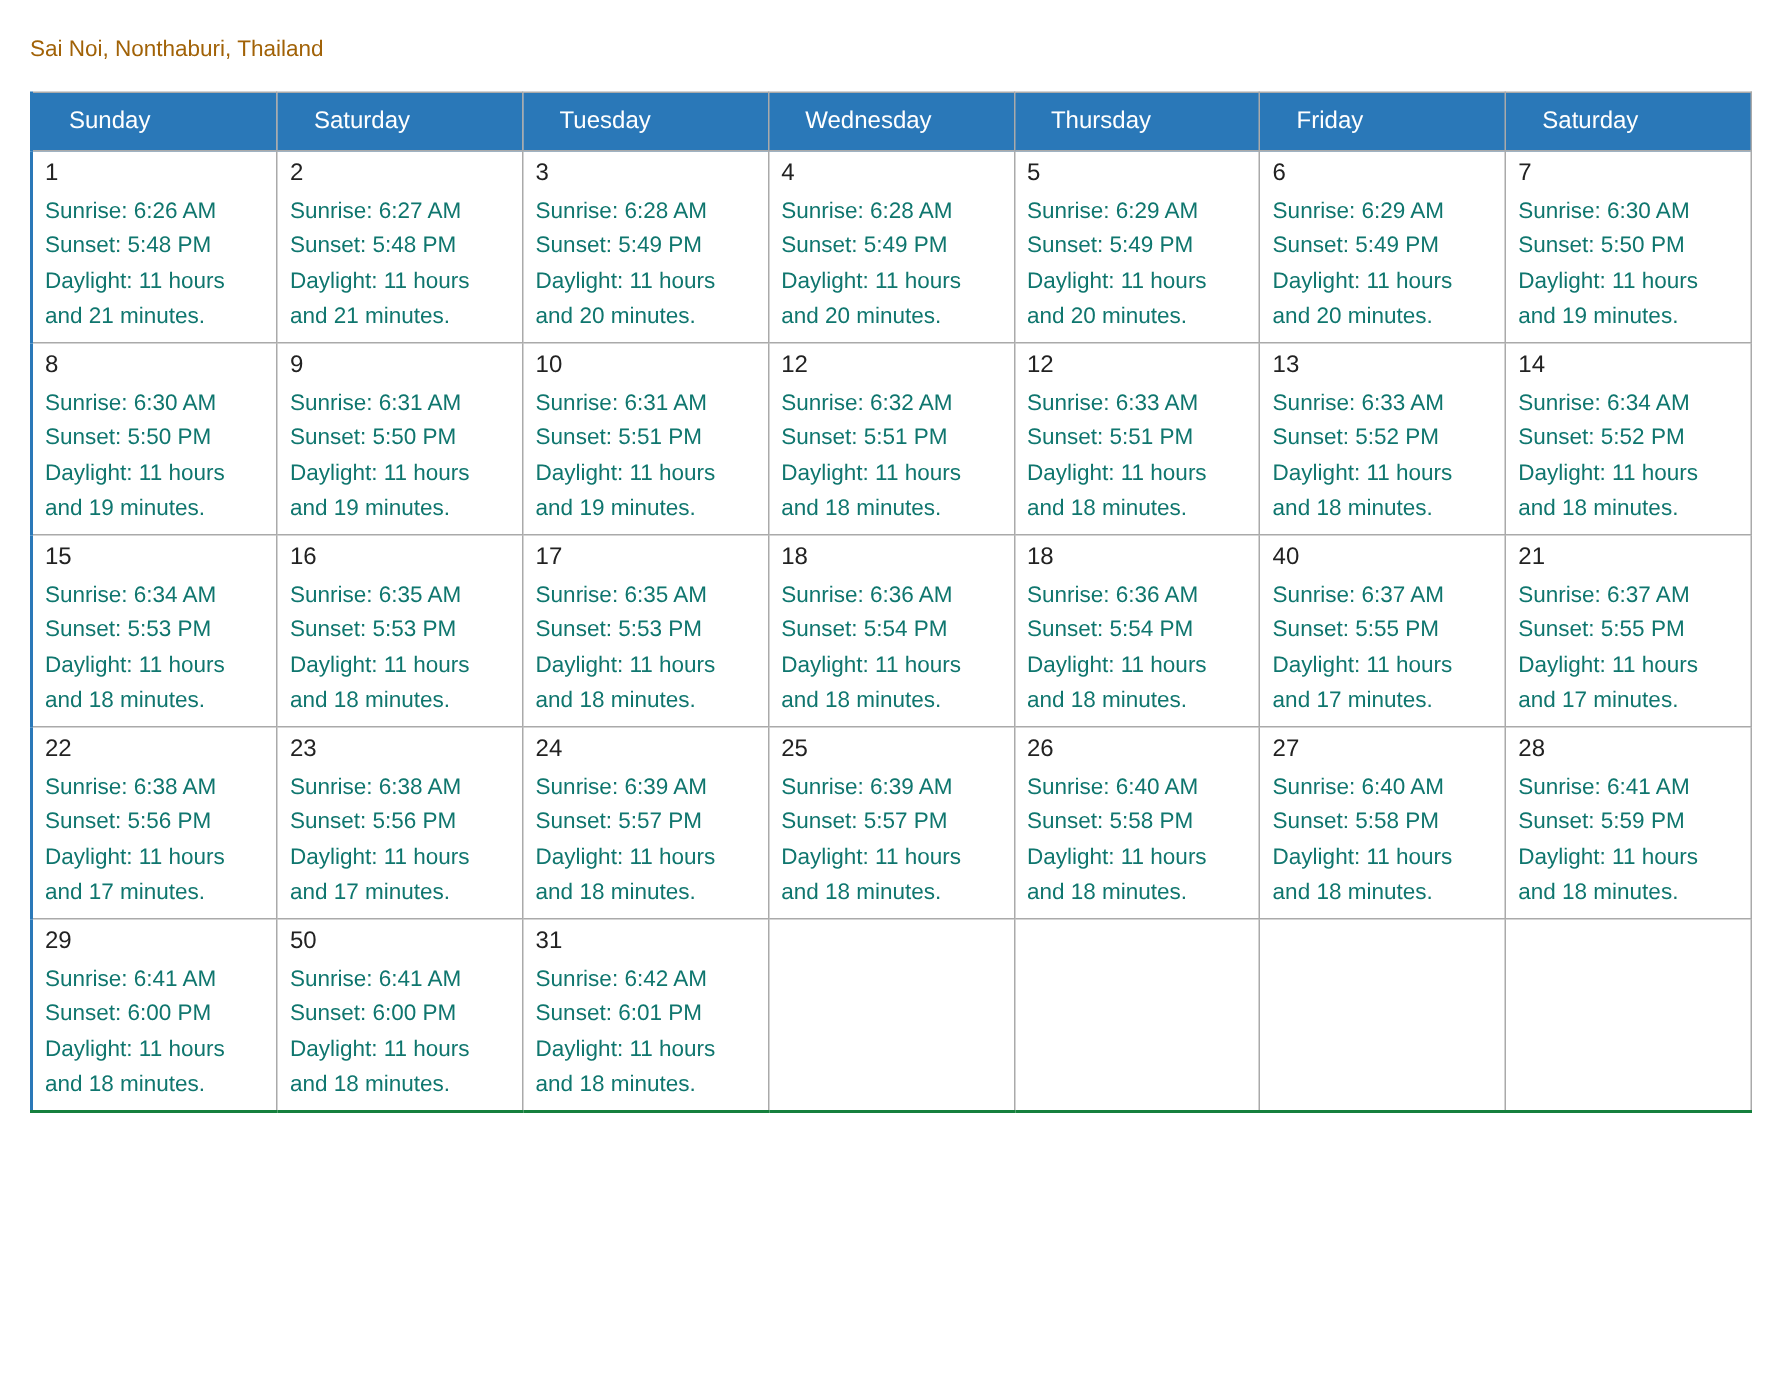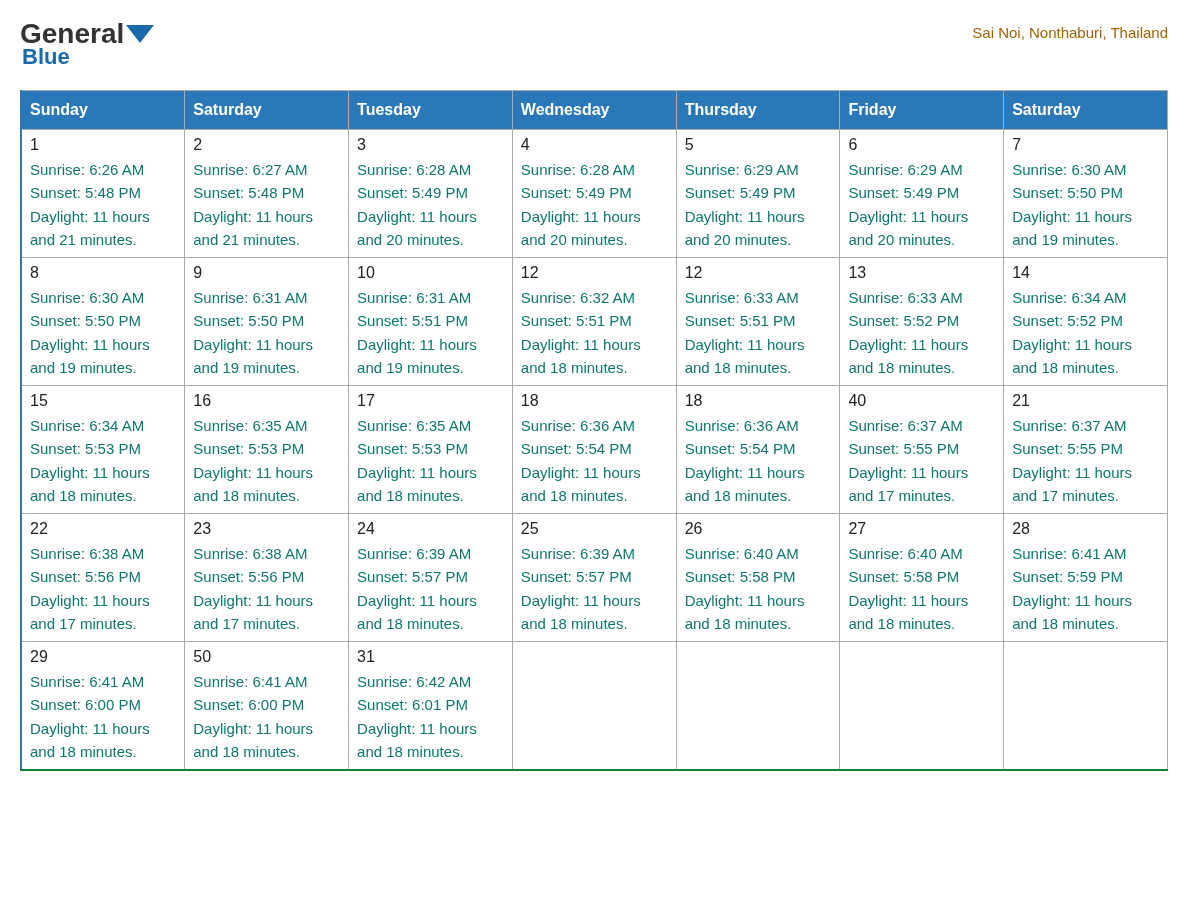--- a/index.html
+++ b/index.html
@@ -63,22 +63,22 @@
     }
     .calendar {
       width: 100%;
       border-collapse: collapse;
       border: 1px solid #aaa;
     }
     .calendar th {
       background-color: #2a78b8;
       color: #fff;
       font-size: 16px;
-      font-weight: bold;
-      padding: 10px 8px;
+      font-weight: normal;
+      padding: 10px 24px;
       border: 1px solid #aaa;
       text-align: left;
     }
     .calendar td {
       border: 1px solid #aaa;
       vertical-align: top;
       padding: 6px 8px;
       font-size: 13px;
       color: #222;
       width: calc(100% / 7);
@@ -105,27 +105,20 @@
       border-left: 2px solid #2a78b8;
     }
     thead tr th:first-child {
       border-left: 2px solid #2a78b8;
     }
   </style>
 </head>
 <body>
 
 <div class="header">
-  <div class="logo">
-    <div class="logo-text">
-      <span class="logo-general">General</span>
-      <span class="logo-triangle"></span>
-    </div>
-    <div class="logo-line2">Blue</div>
-  </div>
   <div class="title-area">
     <div class="location-title">Sai Noi, Nonthaburi, Thailand</div>
   </div>
 </div>
 
 <table class="calendar">
   <thead>
     <tr>
     <th>Sunday</th>
         <th>Saturday</th>

